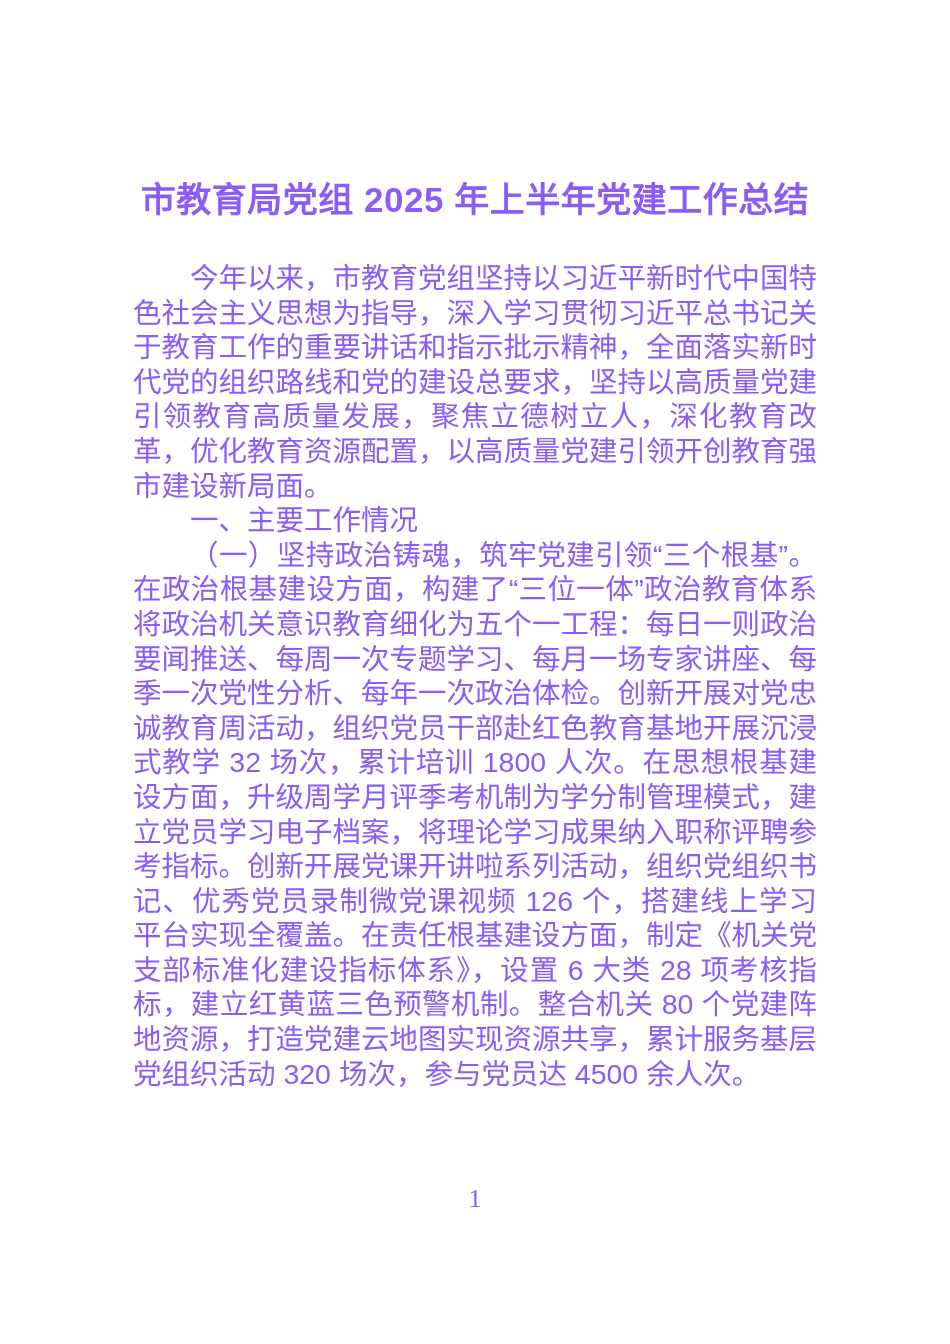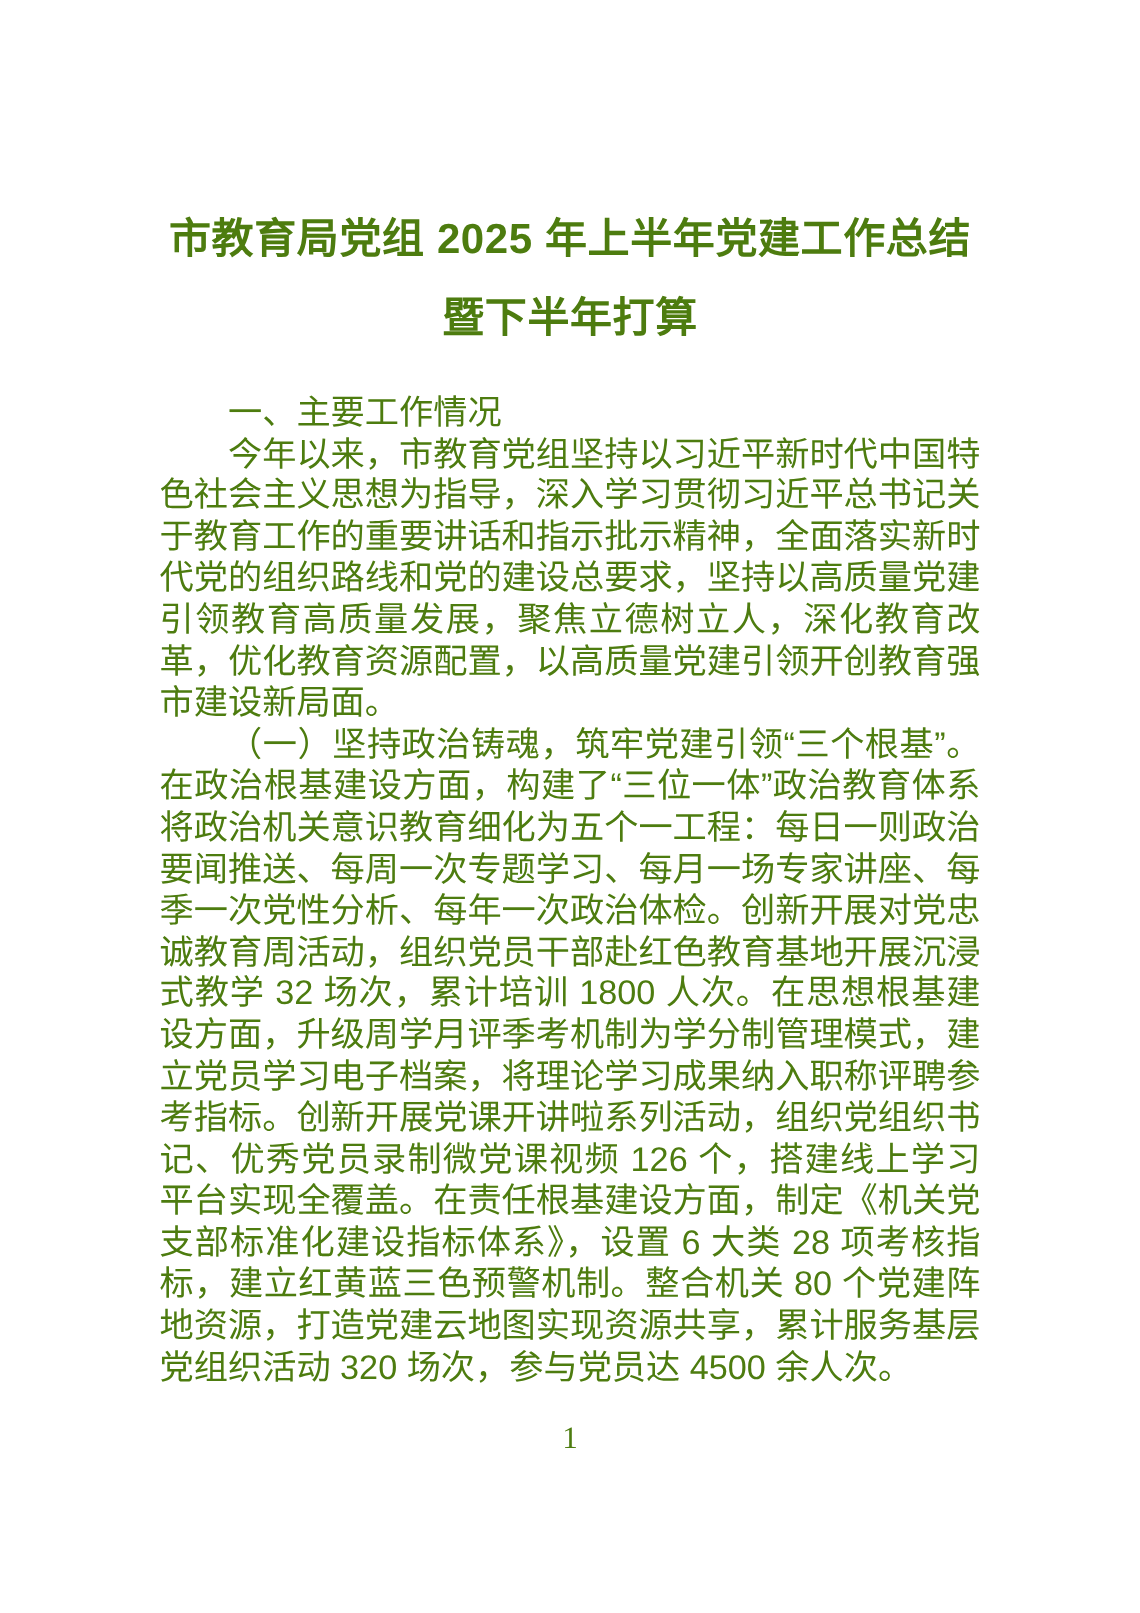--- a/index.html
+++ b/index.html
@@ -5,21 +5,21 @@
   html, body {
     margin: 0;
     padding: 0;
     background: #ffffff;
   }
   .page {
     position: relative;
     width: 950px;
     height: 1344px;
     background: #ffffff;
-    color: #4d7c0f;
+    color: #8b5cf6;
     font-family: "Liberation Sans", "DejaVu Sans", sans-serif;
     overflow: hidden;
   }
   .content {
     position: absolute;
     left: 133px;
     top: 167px;
     width: 684px;
   }
   .doc-title {
@@ -53,22 +53,21 @@
     font-family: "Liberation Serif", "DejaVu Serif", serif;
   }
 </style>
 </head>
 <body>
 
 <div class="page">
   <div class="content">
     <h1 class="doc-title">
       <span class="title-line">市教育局党组 2025 年上半年党建工作总结</span>
-      <span class="title-line">暨下半年打算</span>
     </h1>
     <div class="doc-body">
+      <p>今年以来，市教育党组坚持以习近平新时代中国特色社会主义思想为指导，深入学习贯彻习近平总书记关于教育工作的重要讲话和指示批示精神，全面落实新时代党的组织路线和党的建设总要求，坚持以高质量党建引领教育高质量发展，聚焦立德树立人，深化教育改革，优化教育资源配置，以高质量党建引领开创教育强市建设新局面。</p>
       <p>一、主要工作情况</p>
-      <p>今年以来，市教育党组坚持以习近平新时代中国特色社会主义思想为指导，深入学习贯彻习近平总书记关于教育工作的重要讲话和指示批示精神，全面落实新时代党的组织路线和党的建设总要求，坚持以高质量党建引领教育高质量发展，聚焦立德树立人，深化教育改革，优化教育资源配置，以高质量党建引领开创教育强市建设新局面。</p>
       <p>（一）坚持政治铸魂，筑牢党建引领“三个根基”。在政治根基建设方面，构建了“三位一体”政治教育体系将政治机关意识教育细化为五个一工程：每日一则政治要闻推送、每周一次专题学习、每月一场专家讲座、每季一次党性分析、每年一次政治体检。创新开展对党忠诚教育周活动，组织党员干部赴红色教育基地开展沉浸式教学 32 场次，累计培训 1800 人次。在思想根基建设方面，升级周学月评季考机制为学分制管理模式，建立党员学习电子档案，将理论学习成果纳入职称评聘参考指标。创新开展党课开讲啦系列活动，组织党组织书记、优秀党员录制微党课视频 126 个，搭建线上学习平台实现全覆盖。在责任根基建设方面，制定《机关党支部标准化建设指标体系》，设置 6 大类 28 项考核指标，建立红黄蓝三色预警机制。整合机关 80 个党建阵地资源，打造党建云地图实现资源共享，累计服务基层党组织活动 320 场次，参与党员达 4500 余人次。</p>
     </div>
   </div>
   <div class="page-number">1</div>
 </div>
 
 </body></html>

